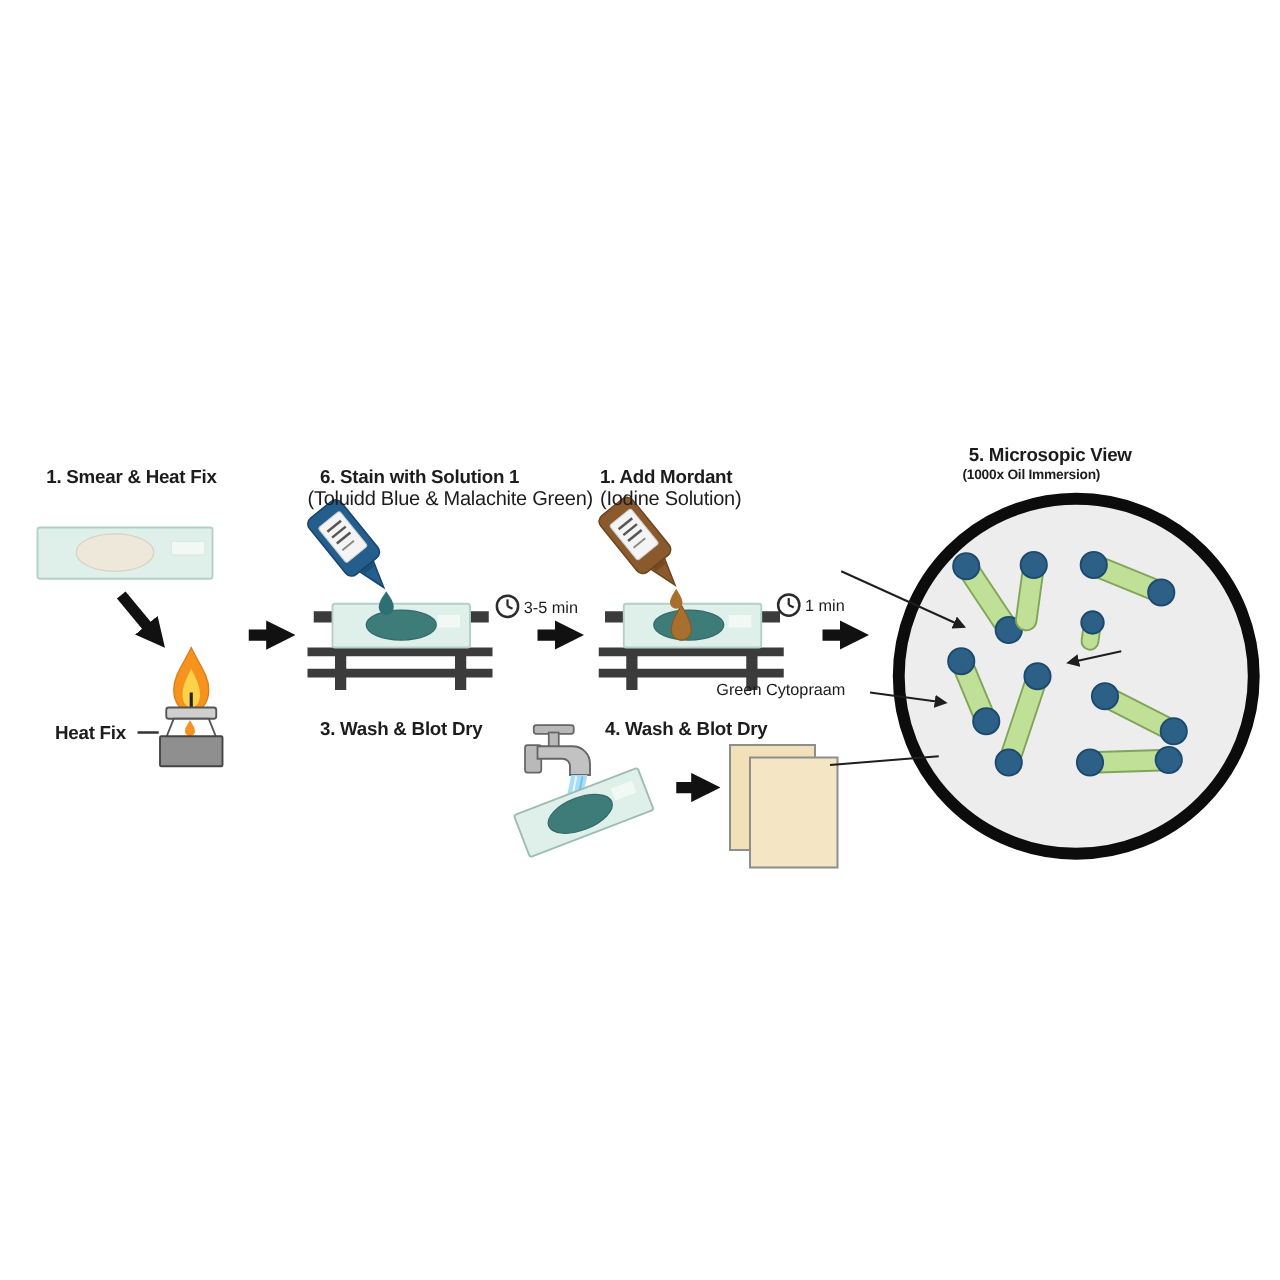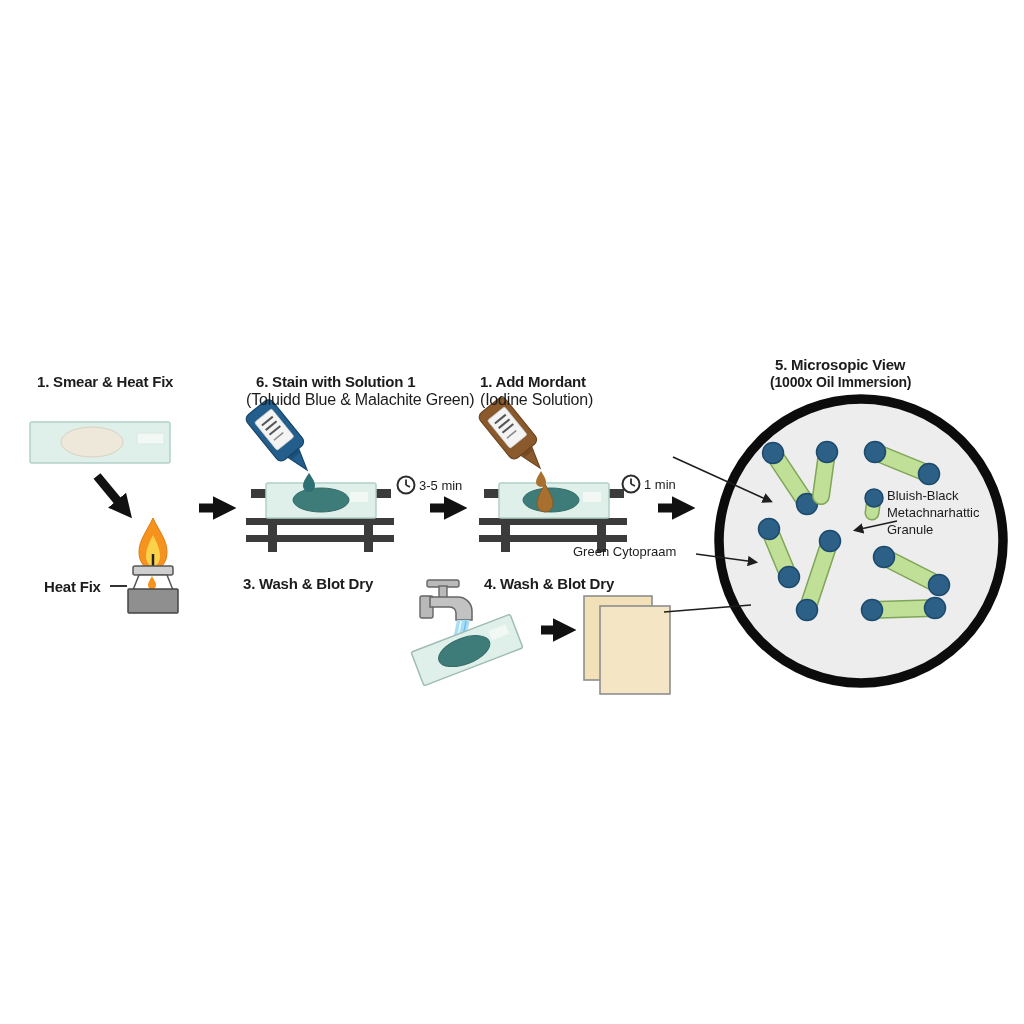--- a/index.html
+++ b/index.html
@@ -2,21 +2,21 @@
 <html><head>
 <meta charset="utf-8">
 <style>
   html,body{margin:0;padding:0;background:#ffffff;}
   .canvas{position:relative;width:1024px;height:1024px;background:#ffffff;overflow:hidden;
           font-family:"Liberation Sans","DejaVu Sans",sans-serif;color:#1c1c1c;}
   .canvas svg{position:absolute;left:0;top:0;}
   .lbl{position:absolute;white-space:nowrap;text-align:right;}
   .t-bold{font-weight:bold;font-size:15px;letter-spacing:-0.2px;}
   .t-sub{font-size:16px;letter-spacing:-0.2px;}
-  .t-sub-bold{font-weight:bold;font-size:14px;letter-spacing:-0.2px;}
+  .t-sub-bold{font-weight:bold;font-size:11px;letter-spacing:-0.2px;}
   .t-small{font-size:13px;}
   .center{text-align:left;}
   .wrap{white-space:normal;}
 </style>
 </head>
 <body>
 
 <div class="canvas">
 
   <svg width="1024" height="1024" viewBox="0 0 1024 1024">
@@ -193,19 +193,18 @@
   <div class="lbl t-sub center" style="left:480px;top:391px;width:155px;">(Iodine Solution)</div>
 
   <div class="lbl t-bold center" style="left:775px;top:356px;width:160px;">5. Microsopic View</div>
   <div class="lbl t-sub-bold center" style="left:770px;top:374px;width:170px;">(1000x Oil Immersion)</div>
 
   <div class="lbl t-bold" style="left:44px;top:578px;">Heat Fix</div>
 
   <div class="lbl t-small" style="left:419px;top:478px;">3-5 min</div>
   <div class="lbl t-small" style="left:644px;top:477px;">1 min</div>
 
-  <div class="lbl t-bold" style="left:243px;top:575px;">3. Wash &amp; Blot Dry</div>
+  <div class="lbl t-bold" style="left:256px;top:575px;">3. Wash &amp; Blot Dry</div>
   <div class="lbl t-bold" style="left:484px;top:575px;">4. Wash &amp; Blot Dry</div>
 
   <div class="lbl t-small" style="left:573px;top:544px;">Green Cytopraam</div>
-  <div class="lbl t-small center wrap" style="left:887px;top:488px;width:122px;line-height:1.3;">Bluish-Black Metachnarhattic Granule</div>
 
 </div>
 
 </body></html>

